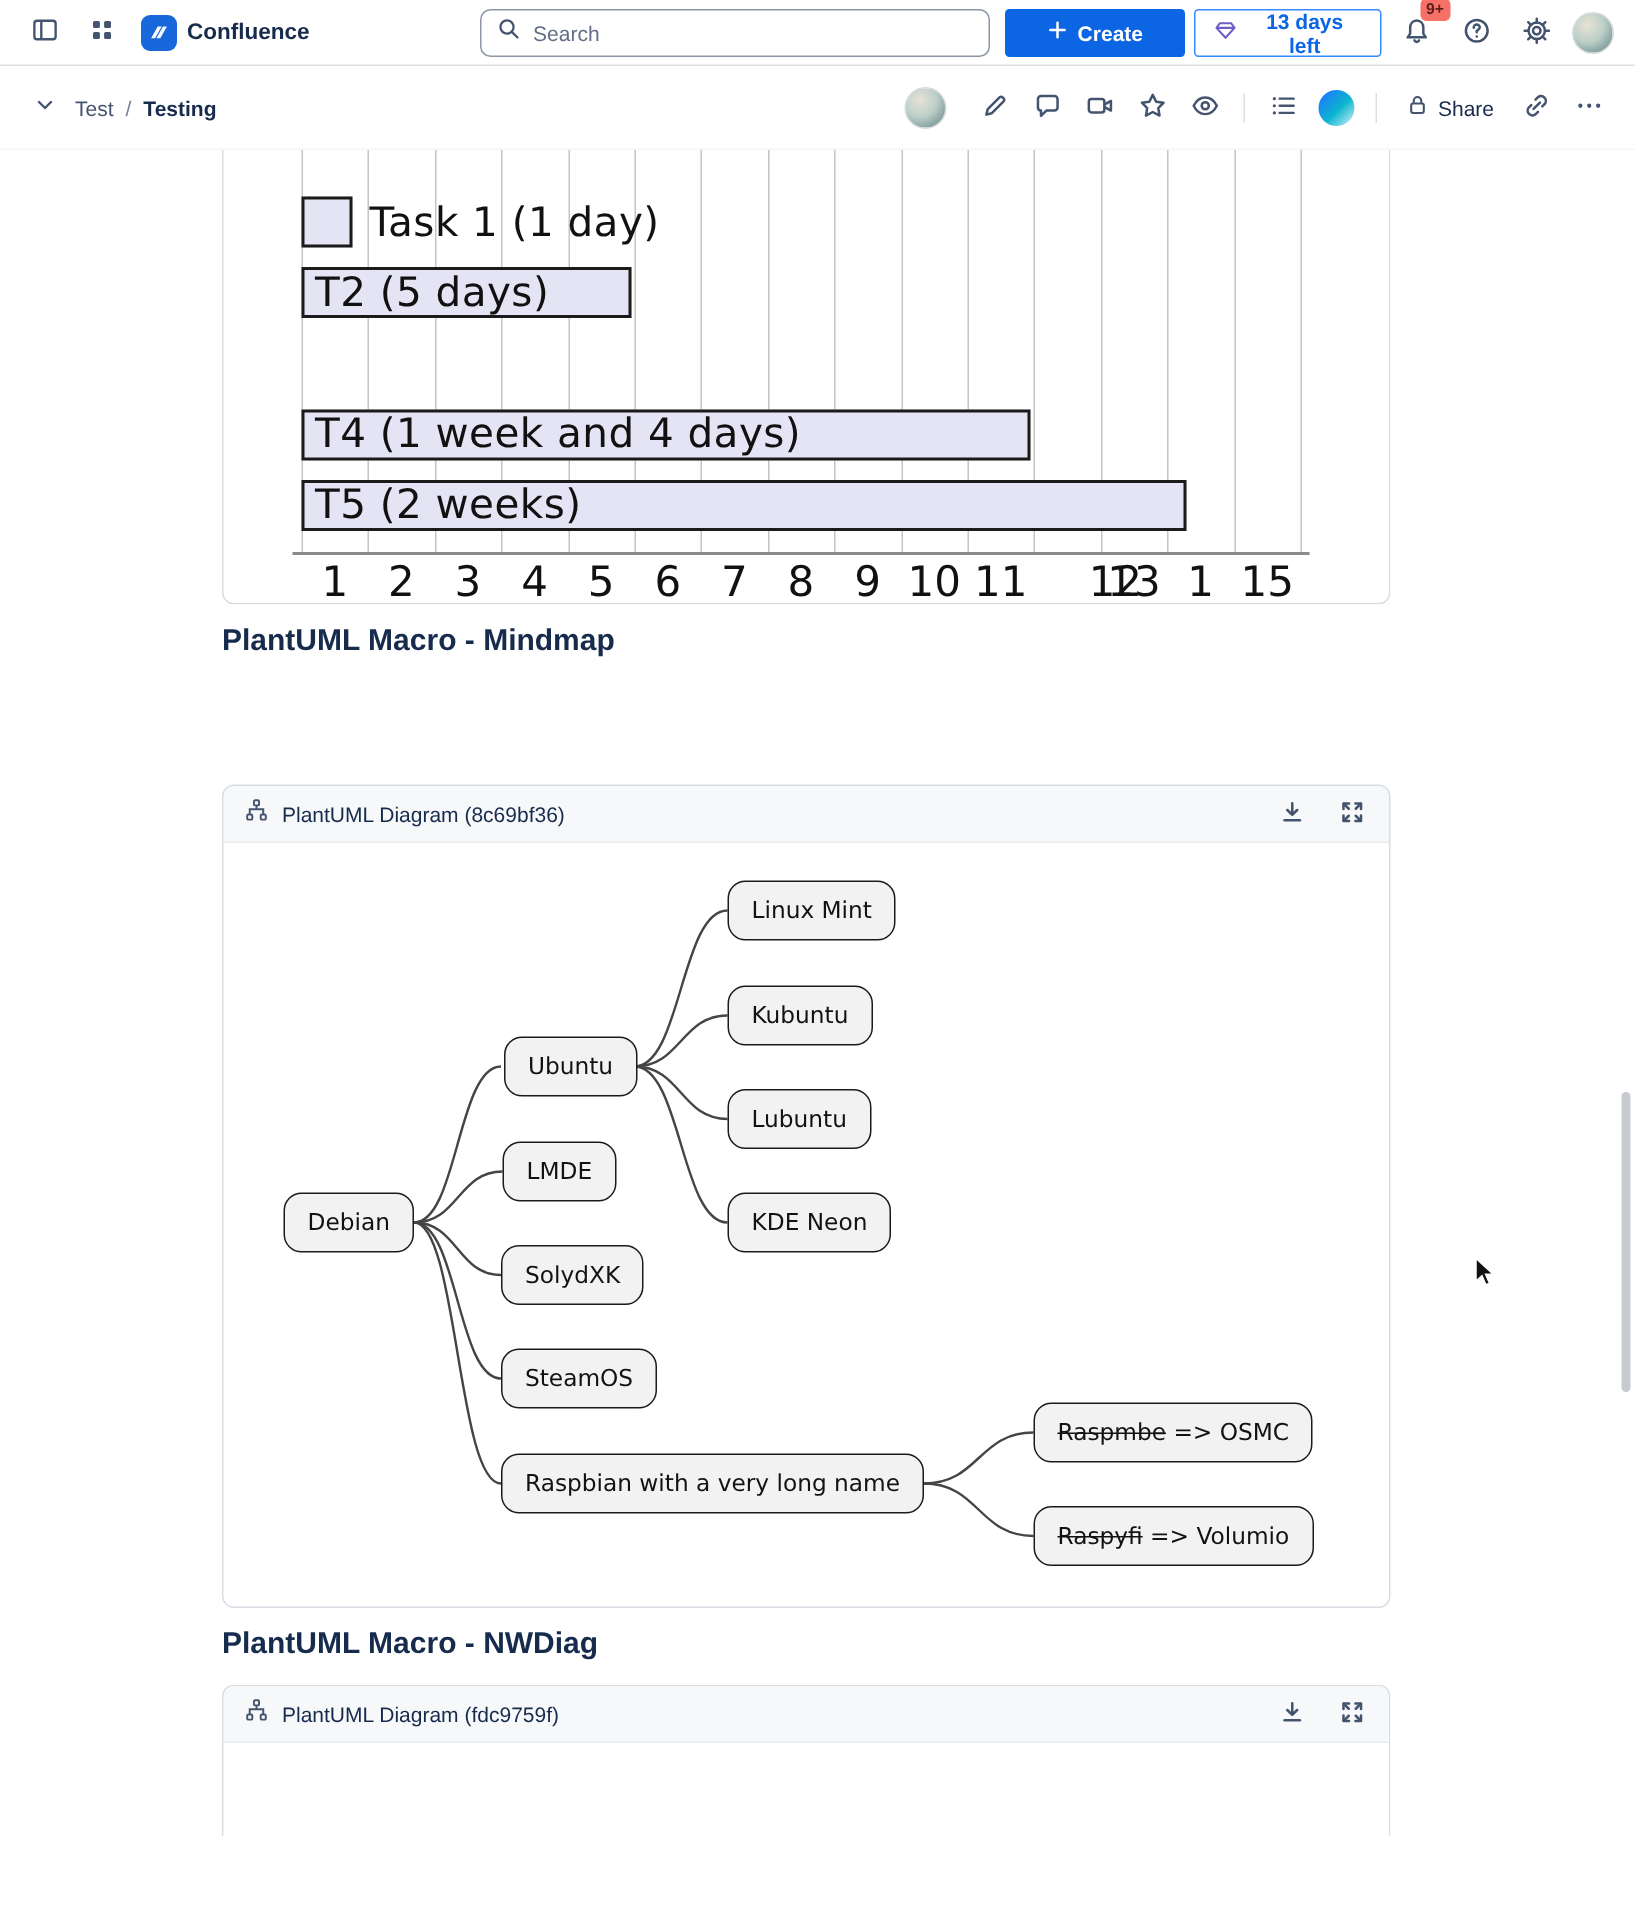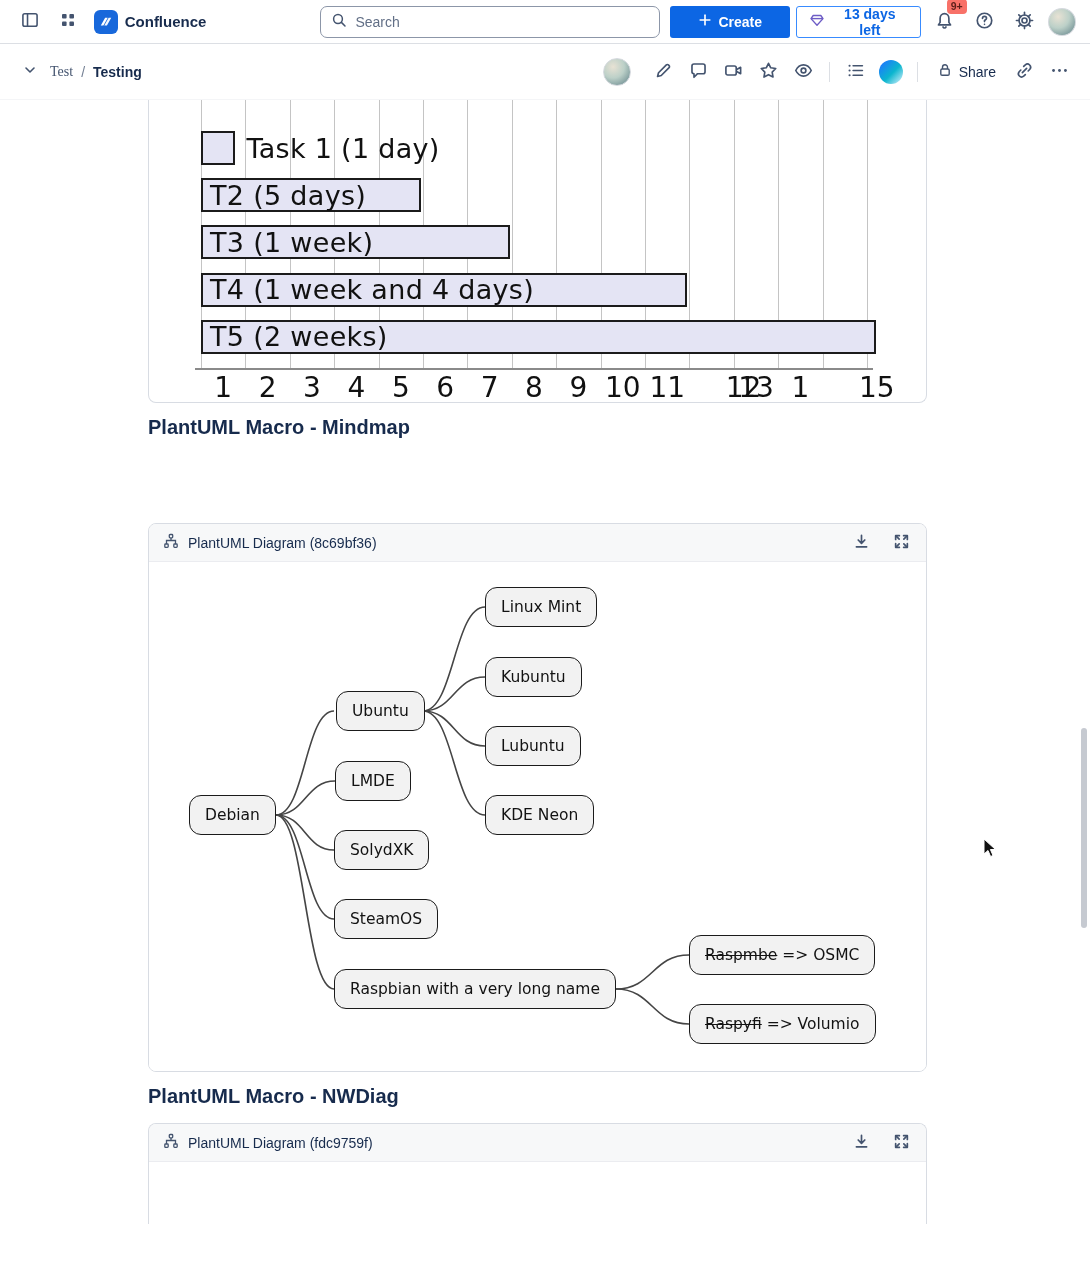--- a/index.html
+++ b/index.html
@@ -32,21 +32,21 @@
   .badge { position:absolute; top:-7px; right:-6px; background:#F87168; color:#5D1F1A;
     font-size:10.5px; font-weight:700; border-radius:4px; padding:1px 4px; line-height:13px; }
   .avatar { width:28px; height:28px; border-radius:50%;
     background:radial-gradient(circle at 35% 30%, #e8e2d4 0%, #bcd0c8 45%, #5d7f86 100%);
     border:1px solid #d5d9de; }
 
   
   .pagebar { height:56px; display:flex; align-items:center; padding:0 14px;
     border-bottom:1px solid #F4F5F7; background:#fff; position:relative; z-index:4; }
   .crumbs { display:flex; align-items:center; gap:8px; margin-left:4px; font-size:14px; }
-  .crumb-parent { color:#44546F; cursor:pointer;font-family:Liberation Serif, serif; }
+  .crumb-parent { color:#44546F; cursor:pointer; }
   .crumb-sep { color:#758195; }
   .crumb-current { color:#172B4D; font-weight:600; }
   .pb-right { margin-left:auto; display:flex; align-items:center; gap:2px; }
   .pb-right .icon-btn { width:33px; height:32px; }
   .v-div { width:1px; height:20px; background:#DCDFE4; margin:0 7px; }
   .share-btn { height:32px; display:flex; align-items:center; gap:6px; padding:0 10px;
     border:none; background:transparent; border-radius:4px; font-size:14px; color:#172B4D;
     cursor:pointer; font-family:"Liberation Sans",sans-serif; }
   .circle-app { width:24px; height:24px; border-radius:50%;
     background:linear-gradient(135deg,#1D7AFC 10%,#0BB5CE 55%, #dff3ff 100%); margin:0 5px; }
@@ -311,38 +311,37 @@
         <div class="g-line" style="left: 496px; height: 268px;"></div>
         <div class="g-line" style="left: 540.4px; height: 268px;"></div>
         <div class="g-line" style="left: 584.8px; height: 268px;"></div>
         <div class="g-line" style="left: 629.2px; height: 268px;"></div>
         <div class="g-line" style="left: 673.6px; height: 268px;"></div>
         <div class="g-line" style="left: 718px; height: 268px;"></div>
         <div class="g-base" style="left: 46px; top: 268px; width: 678px;"></div>
         <div class="g-bar" style="top: 31px; left: 52px; width: 34.4px;"></div>
         <div class="g-out" style="left: 90.4px; top: 31px;">Task 1 (1 day)</div>
         <div class="g-bar" style="top: 78.2px; left: 52px; width: 220px;">T2 (5 days)</div>
-        <div class="g-bar" style="top: 125.4px; left: 52px; width: 308.8px;">T3 (1 week)</div>
         <div class="g-bar" style="top: 172.6px; left: 52px; width: 486.4px;">T4 (1 week and 4 days)</div>
-        <div class="g-bar" style="top: 219.8px; left: 52px; width: 675px;">T5 (2 weeks)</div>
+        <div class="g-bar" style="top: 219.8px; left: 52px; width: 590px;">T5 (2 weeks)</div>
         <div class="g-num" style="left: 52px; width: 44.4px;">1</div>
         <div class="g-num" style="left: 96.4px; width: 44.4px;">2</div>
         <div class="g-num" style="left: 140.8px; width: 44.4px;">3</div>
         <div class="g-num" style="left: 185.2px; width: 44.4px;">4</div>
         <div class="g-num" style="left: 229.6px; width: 44.4px;">5</div>
         <div class="g-num" style="left: 274px; width: 44.4px;">6</div>
         <div class="g-num" style="left: 318.4px; width: 44.4px;">7</div>
         <div class="g-num" style="left: 362.8px; width: 44.4px;">8</div>
         <div class="g-num" style="left: 407.2px; width: 44.4px;">9</div>
         <div class="g-num" style="left: 451.6px; width: 44.4px;">10</div>
         <div class="g-num" style="left: 496px; width: 44.4px;">11</div>
         <div class="g-num" style="left: 540.4px; width: 44.4px; margin-left: 32px;">12</div>
         <div class="g-num" style="left: 584.8px; width: 44.4px;">13</div>
         <div class="g-num" style="left: 629.2px; width: 44.4px;">1</div>
-        <div class="g-num" style="left: 673.6px; width: 44.4px; margin-left: 32px;">15</div>
+        <div class="g-num" style="left: 673.6px; width: 44.4px;">15</div>
       </div>
   </section>
 
   <h2 class="section-heading h-mindmap">PlantUML Macro - Mindmap</h2>
 
   <section class="panel mindmap-panel">
     <div class="panel-header">
       <span>
         <svg width="16" height="16" viewBox="0 0 16 16" fill="none" stroke="#44546F" stroke-width="1.3">
           <rect x="6.3" y="1.5" width="3.4" height="3.4" rx="0.8"></rect>

